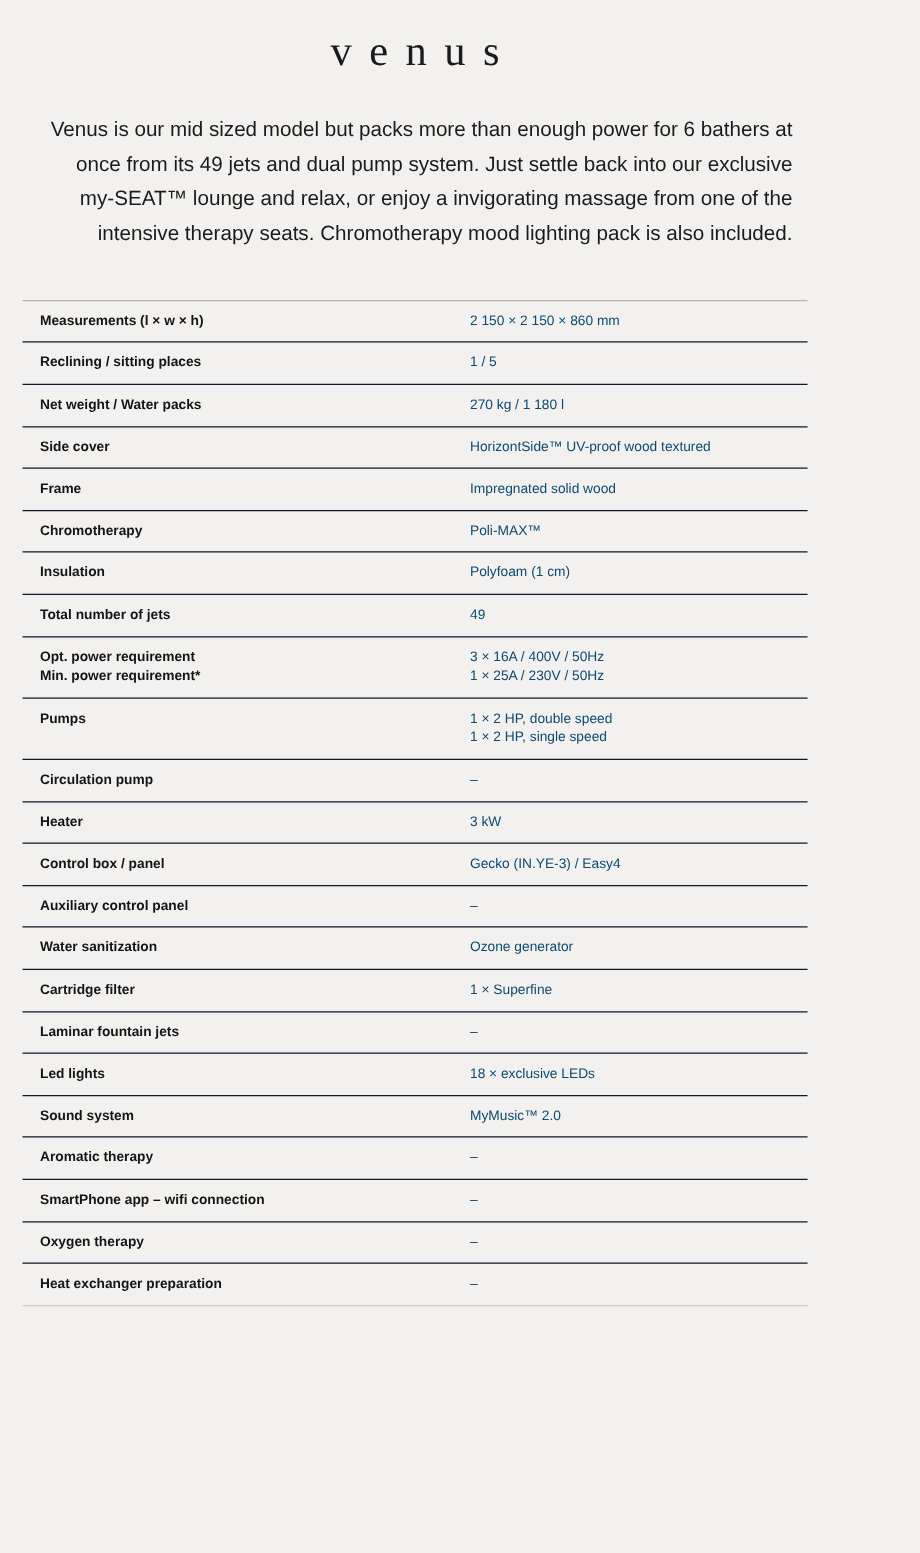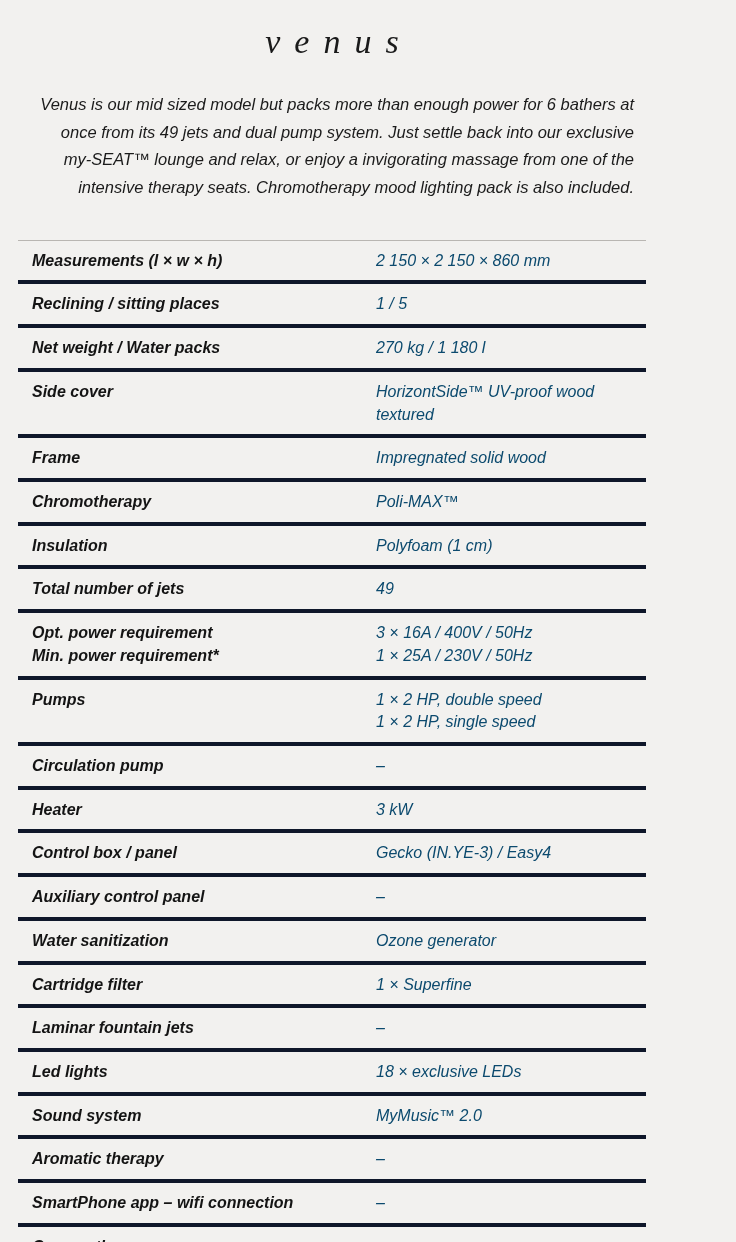--- a/index.html
+++ b/index.html
@@ -13,21 +13,20 @@
     font-family: "Liberation Sans", sans-serif;
     color: #1a1a1a;
     overflow: hidden;
   }
   .page {
     width: 664px;
     height: 1242px;
     box-sizing: border-box;
     padding: 0 18px;
     position: relative;
-    font-style: italic;
   }
   .brand-title {
     text-align: center;
     font-family: "Liberation Serif", serif;
     font-size: 34px;
     font-weight: 400;
     letter-spacing: 14px;
     color: #1a1a1a;
     padding-top: 22px;
     padding-left: 14px;
@@ -41,29 +40,29 @@
     line-height: 1.68;
     color: #1b1b1b;
   }
   .spec-table {
     margin-top: 38px;
     width: 100%;
     border-collapse: collapse;
     table-layout: fixed;
   }
   .spec-table tr {
-    border-top: 4px solid #0f172a;
+    border-top: 1px solid #0f172a;
   }
   .spec-table tr:first-child {
     border-top: 1px solid #b9b6b2;
   }
   .spec-table td {
     padding: 9px 0 8px 0;
     vertical-align: top;
-    font-size: 16px;
+    font-size: 11px;
     line-height: 1.42;
   }
   .spec-table td.label {
     width: 340px;
     font-weight: bold;
     color: #141414;
     padding-left: 14px;
   }
   .spec-table td.value {
     color: #0c4a6e;

